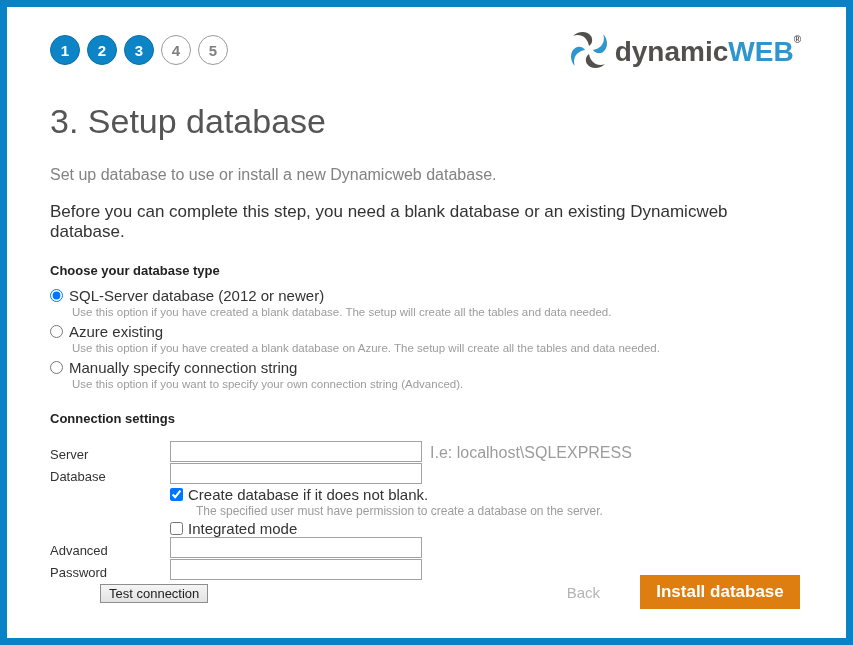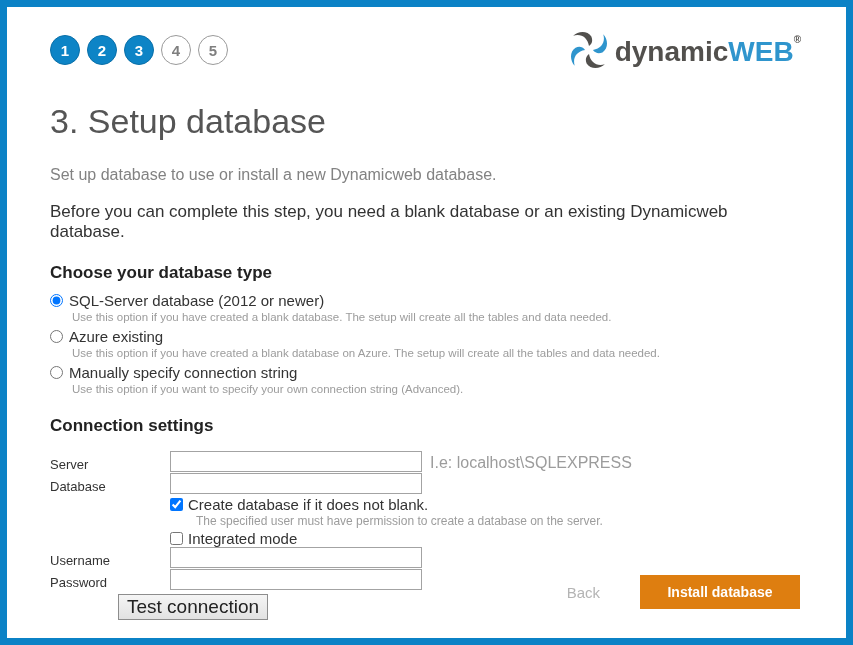--- a/index.html
+++ b/index.html
@@ -26,21 +26,21 @@
   .logo { display:flex; align-items:center; gap:7px; margin-right:2px; }
   .logo-text { font-size:28px; font-weight:bold; line-height:1; }
   .logo-dark { color:#52504d; }
   .logo-blue { color:#2f95cd; }
   .logo-reg { color:#52504d; font-size:10px; vertical-align:18px; font-weight:bold; }
 
   
   h1 { font-size:34px; font-weight:400; color:#555; margin-top:33px; }
   .subtitle { font-size:16px; color:#828282; margin-top:25px; }
   .intro { font-size:17px; color:#333; margin-top:18px; }
-  .section-heading { font-size:17px; font-weight:bold; color:#222; margin-top:21px; }
+  .section-heading { font-size:13px; font-weight:bold; color:#222; margin-top:21px; }
 
   
   .radio-group { margin-top:9px; }
   .radio-row { display:flex; align-items:center; gap:6px; margin-top:5px; font-size:15px; color:#333; cursor:pointer; }
   .radio-row input { width:13px; height:13px; }
   .radio-desc { font-size:11.5px; color:#9c9c9c; margin:2px 0 3px 22px; }
 
   
   .form { margin-top:13px; }
   .form-row { display:flex; align-items:flex-end; margin-bottom:1px; }
@@ -50,32 +50,32 @@
     font-size:13px; padding:0 4px; font-family:inherit;
   }
   .hint { font-size:16px; color:#9c9c9c; margin-left:8px; padding-top:5px; }
   .checkbox-row {
     display:flex; align-items:center; gap:5px;
     font-size:15px; color:#333; margin-left:120px; margin-top:2px; cursor:pointer;
   }
   .checkbox-row input { width:13px; height:13px; }
   .checkbox-help { font-size:12px; color:#9c9c9c; margin-left:146px; margin-top:1px; margin-bottom:2px; }
   .test-btn {
-    margin-left:68px; margin-top:3px;
-    font-size:19px; font-family:inherit; color:#222;
+    margin-left:50px; margin-top:3px;
+    font-size:13px; font-family:inherit; color:#222;
     background:linear-gradient(#f5f5f5,#e2e2e2);
     border:1px solid #8d8d8d; padding:1px 8px; cursor:pointer;
   }
 
   
   .footer { position:absolute; right:46px; bottom:29px; display:flex; align-items:center; gap:40px; }
   .back { color:#b4b4b4; font-size:15px; cursor:pointer; text-decoration:none; }
   .install-btn {
     background:#de7e10; color:#fff; border:none;
-    font-weight:bold; font-size:14px; width:160px; height:34px;
+    font-weight:bold; font-size:17px; width:160px; height:34px;
     font-family:inherit; cursor:pointer;
   }
 </style>
 </head>
 <body>
 
 <div class="content">
 
   <div class="header-row">
     <div class="steps">
@@ -152,21 +152,21 @@
       <span>Create database if it does not blank.</span>
     </label>
     <div class="checkbox-help">The specified user must have permission to create a database on the server.</div>
 
     <label class="checkbox-row">
       <input type="checkbox" style="">
       <span>Integrated mode</span>
     </label>
 
     <div class="form-row">
-      <div class="form-label">Username</div>
+      <div class="form-label">Advanced</div>
       <input class="text" type="text" value="" style="">
     </div>
     <div class="form-row">
       <div class="form-label">Password</div>
       <input class="text" type="password" value="" style="">
     </div>
 
     <button class="test-btn">Test connection</button>
   </div>
 

